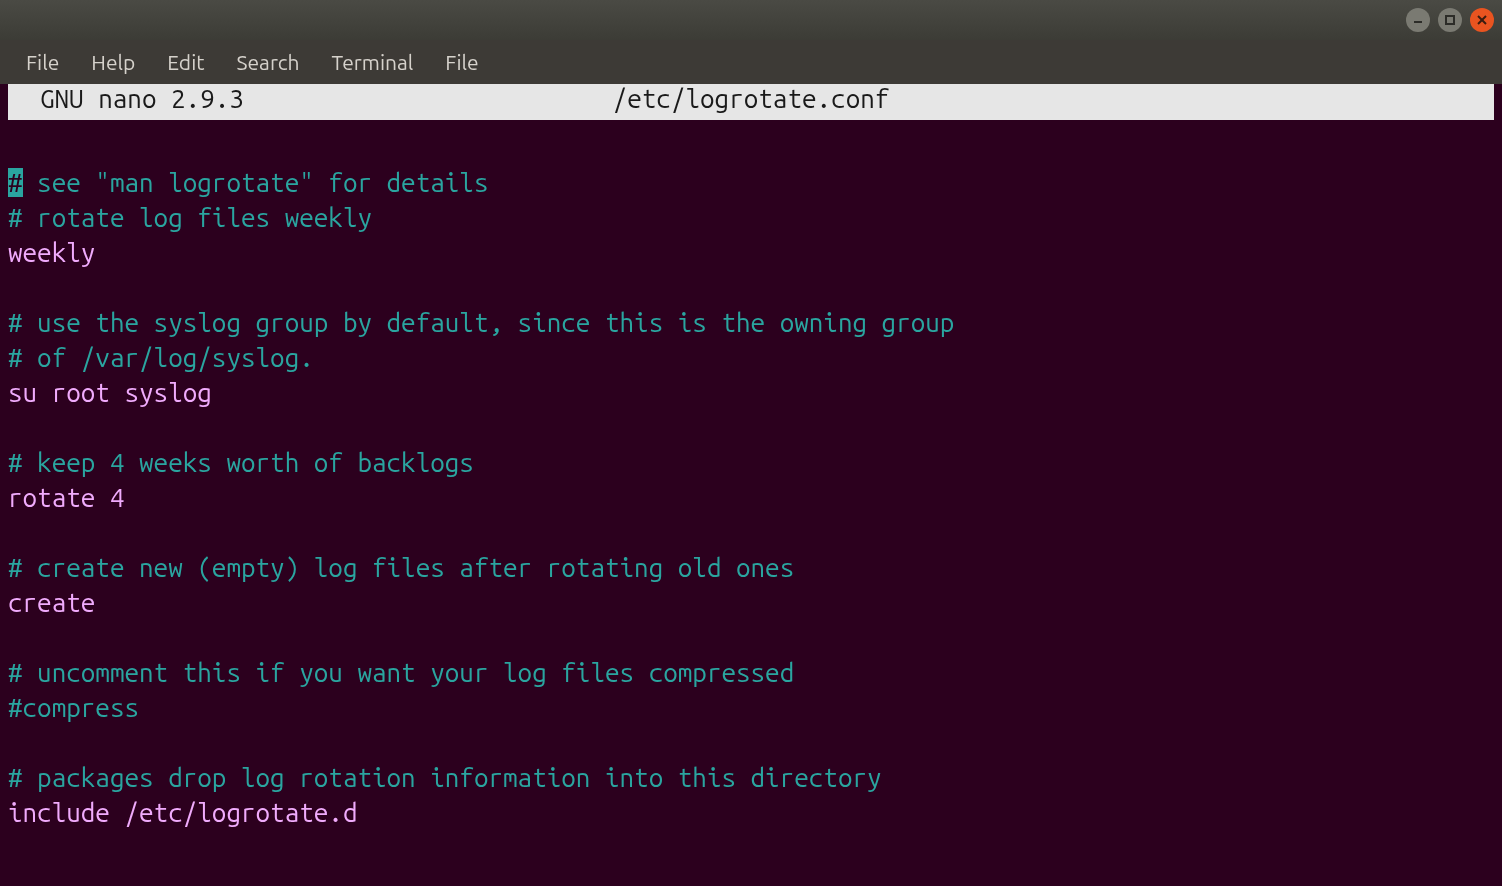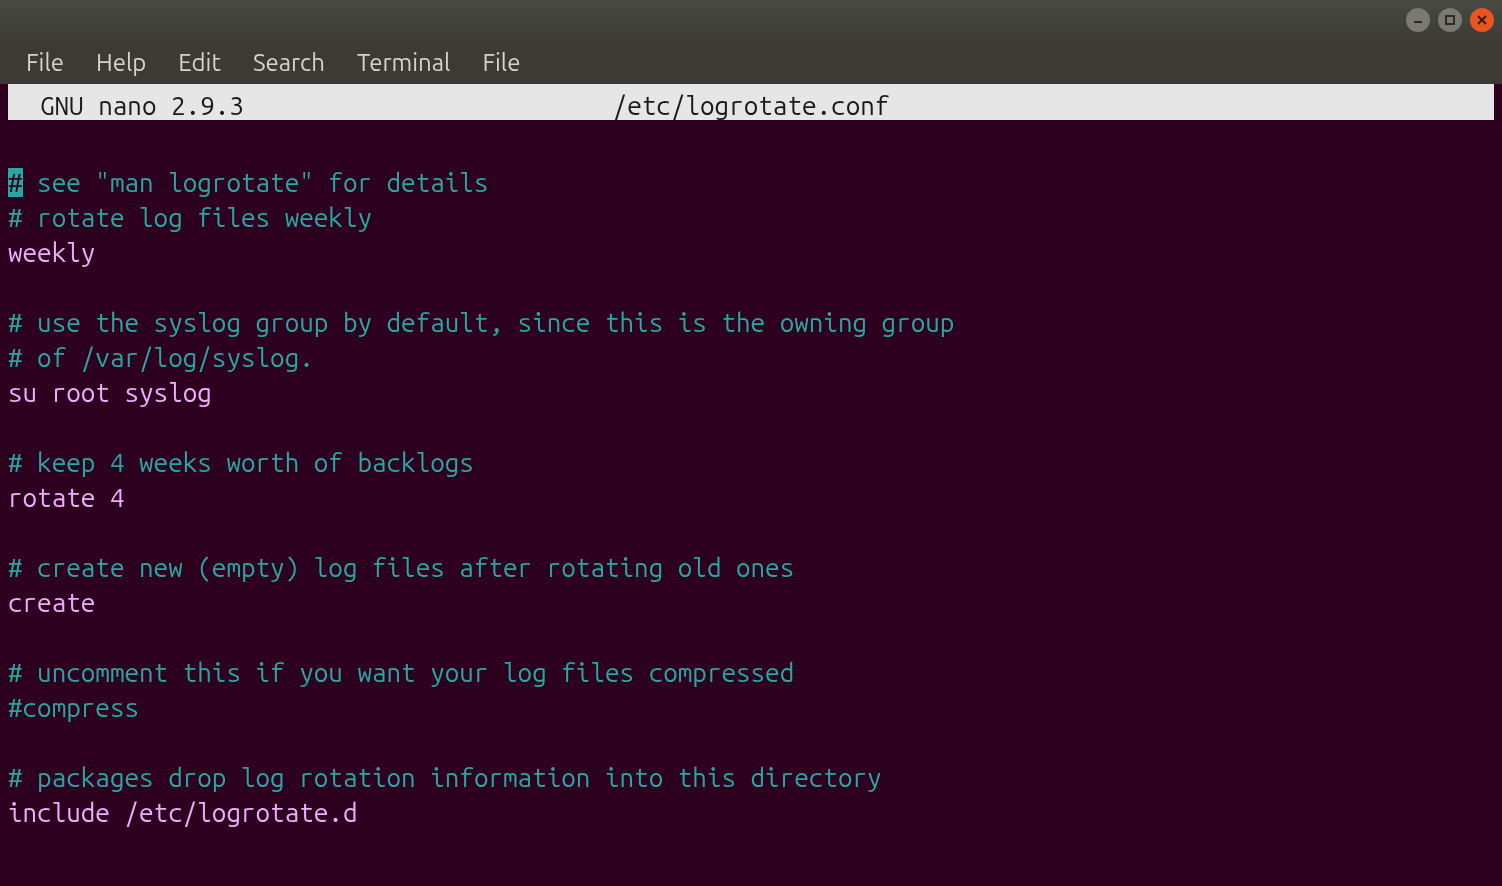--- a/index.html
+++ b/index.html
@@ -58,33 +58,33 @@
       color: #3a1c10;
     }
     .menubar {
       background: #3d3a36;
       height: 44px;
       display: flex;
       align-items: center;
       padding: 0 12px;
       gap: 4px;
       font-family: "Ubuntu", sans-serif;
-      font-size: 24px;
+      font-size: 21px;
       color: #d6d2cc;
     }
     .menu-item {
       padding: 6px 14px;
       cursor: pointer;
     }
     .nano-header {
       background: #e6e6e6;
       color: #1a1a1a;
       height: 36px;
       display: flex;
-      align-items: flex-end;
+      align-items: flex-start;
       font-size: 26px;
       font-family: "Ubuntu Mono", monospace;
       padding: 0 10px 0 32px;
       margin: 0 8px;
       position: relative;
     }
     .nano-header-left {
       flex: 0 0 auto;
     }
     .nano-header-center {

